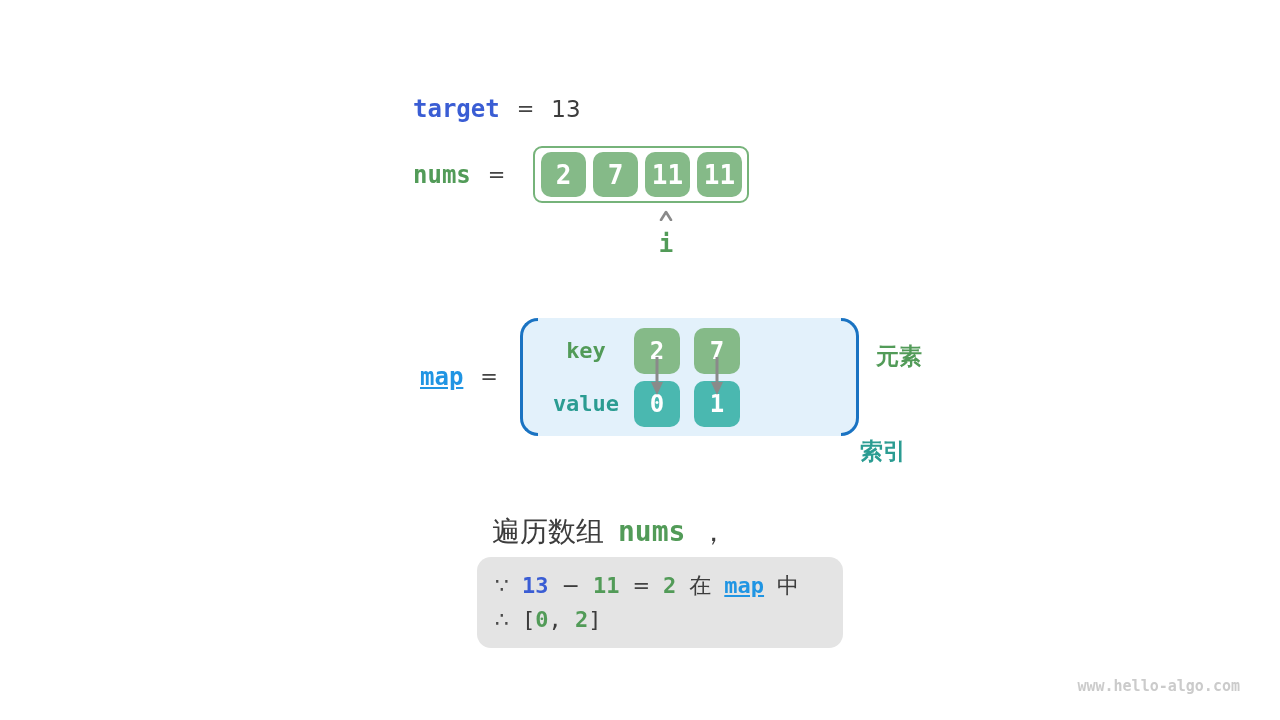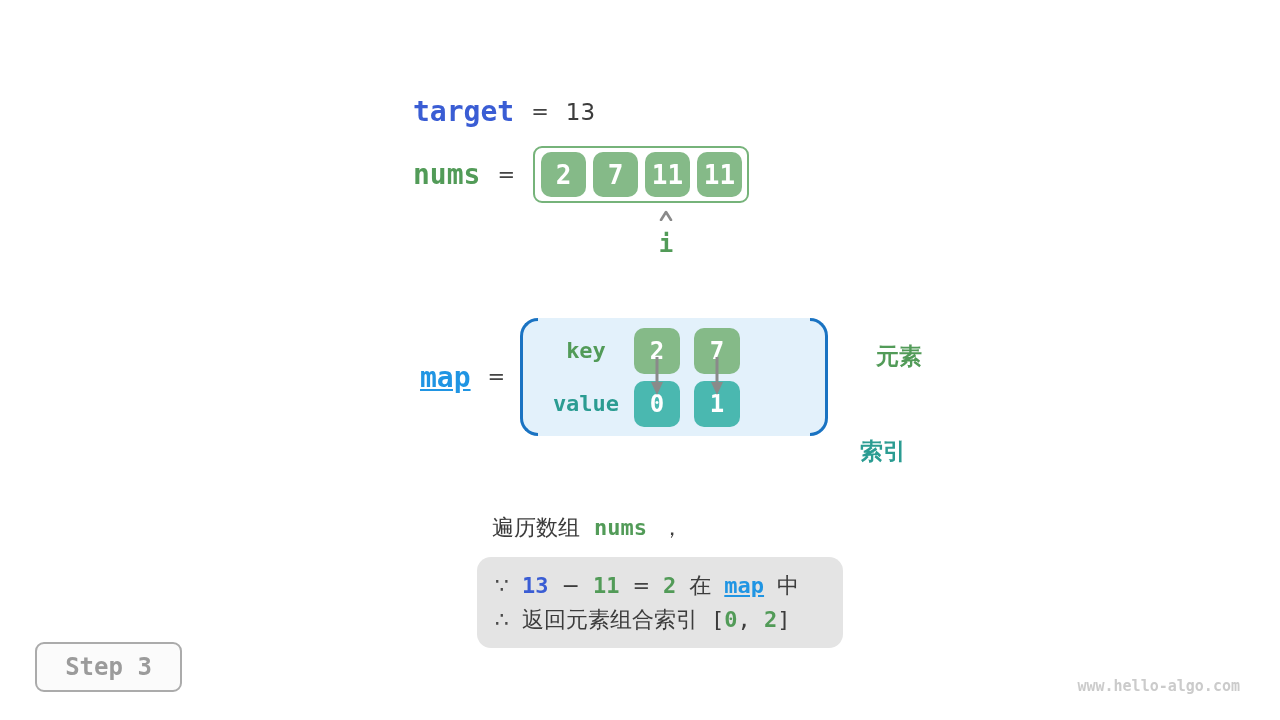--- a/index.html
+++ b/index.html
@@ -31,58 +31,58 @@
   .mono{font-family:"DejaVu Sans Mono","Liberation Mono",monospace;}
   .bold{font-weight:bold;}
   .c-royal{color:var(--royal);}
   .c-azure{color:var(--azure);text-decoration:underline;}
   .c-green{color:var(--green-text);}
   .c-teal{color:var(--teal-text);}
   .c-dark{color:var(--dark);}
   .c-graydark{color:#4a4a4a;}
 
   .var-row{display:flex;align-items:center;gap:17px;}
-  .var-name{font-size:28px;font-weight:bold;font-family:"DejaVu Sans Mono","Liberation Mono",monospace;text-align:right;}
+  .var-name{font-size:24px;font-weight:bold;font-family:"DejaVu Sans Mono","Liberation Mono",monospace;text-align:right;}
   .eq{font-size:21px;color:#444;}
   .plainval{font-size:23px;color:var(--dark);}
 
   
   .array-wrap{
     left:533px;top:146px;width:216px;height:57px;box-sizing:border-box;
     border:2px solid var(--green-border);border-radius:9px;background:#fff;
     display:flex;align-items:center;justify-content:flex-start;gap:7px;padding:0 0 0 6px;
   }
   .cell{
     width:45px;height:45px;border-radius:10px;background:var(--green-fill);
     color:#fff;display:flex;align-items:center;justify-content:center;
     font-family:"DejaVu Sans Mono","Liberation Mono",monospace;font-weight:bold;font-size:26px;
   }
 
   
   .map-box{
-    left:520px;top:318px;width:308px;height:118px;
+    left:520px;top:318px;width:339px;height:118px;
     background:var(--map-bg);border-radius:18px;
   }
   .paren{position:absolute;top:0;height:100%;width:18px;box-sizing:border-box;}
   .paren-l{left:0;border:3px solid var(--map-border);border-right:none;border-radius:18px 0 0 18px;}
   .paren-r{right:0;border:3px solid var(--map-border);border-left:none;border-radius:0 18px 18px 0;}
   .map-label-col{position:absolute;left:18px;width:96px;text-align:center;
     font-family:"DejaVu Sans Mono","Liberation Mono",monospace;font-weight:bold;font-size:22px;}
   .map-cell{
     position:absolute;width:46px;height:46px;border-radius:10px;color:#fff;
     display:flex;align-items:center;justify-content:center;
     font-family:"DejaVu Sans Mono","Liberation Mono",monospace;font-weight:bold;font-size:24px;
   }
   .map-cell.key{background:var(--green-fill);}
   .map-cell.val{background:var(--teal-fill);}
 
   .legend{font-size:23px;font-weight:bold;}
 
   
-  .caption-row{display:flex;align-items:baseline;gap:14px;font-size:22px;}
+  .caption-row{display:flex;align-items:baseline;gap:14px;font-size:28px;}
   .concl-panel{
     left:477px;top:557px;width:366px;height:91px;box-sizing:border-box;
     background:var(--panel-gray);border-radius:14px;padding:12px 0 0 18px;
   }
   .concl-line{display:flex;align-items:baseline;gap:13px;font-size:22px;line-height:33px;}
   .tight{display:flex;align-items:baseline;gap:0;}
 
   
   .step-box{
     left:35px;top:642px;width:147px;height:50px;box-sizing:border-box;
@@ -167,30 +167,26 @@
       <span class="c-dark">−</span>
       <span class="mono bold c-green">11</span>
       <span class="eq">=</span>
       <span class="mono bold c-green">2</span>
       <span class="c-dark">在</span>
       <span class="mono bold c-azure">map</span>
       <span class="c-dark">中</span>
     </div>
     <div class="concl-line">
       <span class="c-graydark">∴</span>
-      <span class="c-dark">返回元素组合索引</span>
       <span class="tight mono">
         <span class="c-dark">[</span>
         <span class="bold c-green">0</span>
         <span class="c-dark" style="white-space:pre;">, </span>
         <span class="bold c-green">2</span>
         <span class="c-dark">]</span>
       </span>
     </div>
   </div>
 
-  <div class="abs step-box">
-    <span>Step 3</span>
-  </div>
 
   <div class="abs watermark">www.hello-algo.com</div>
 
 </div>
 
 </body></html>

